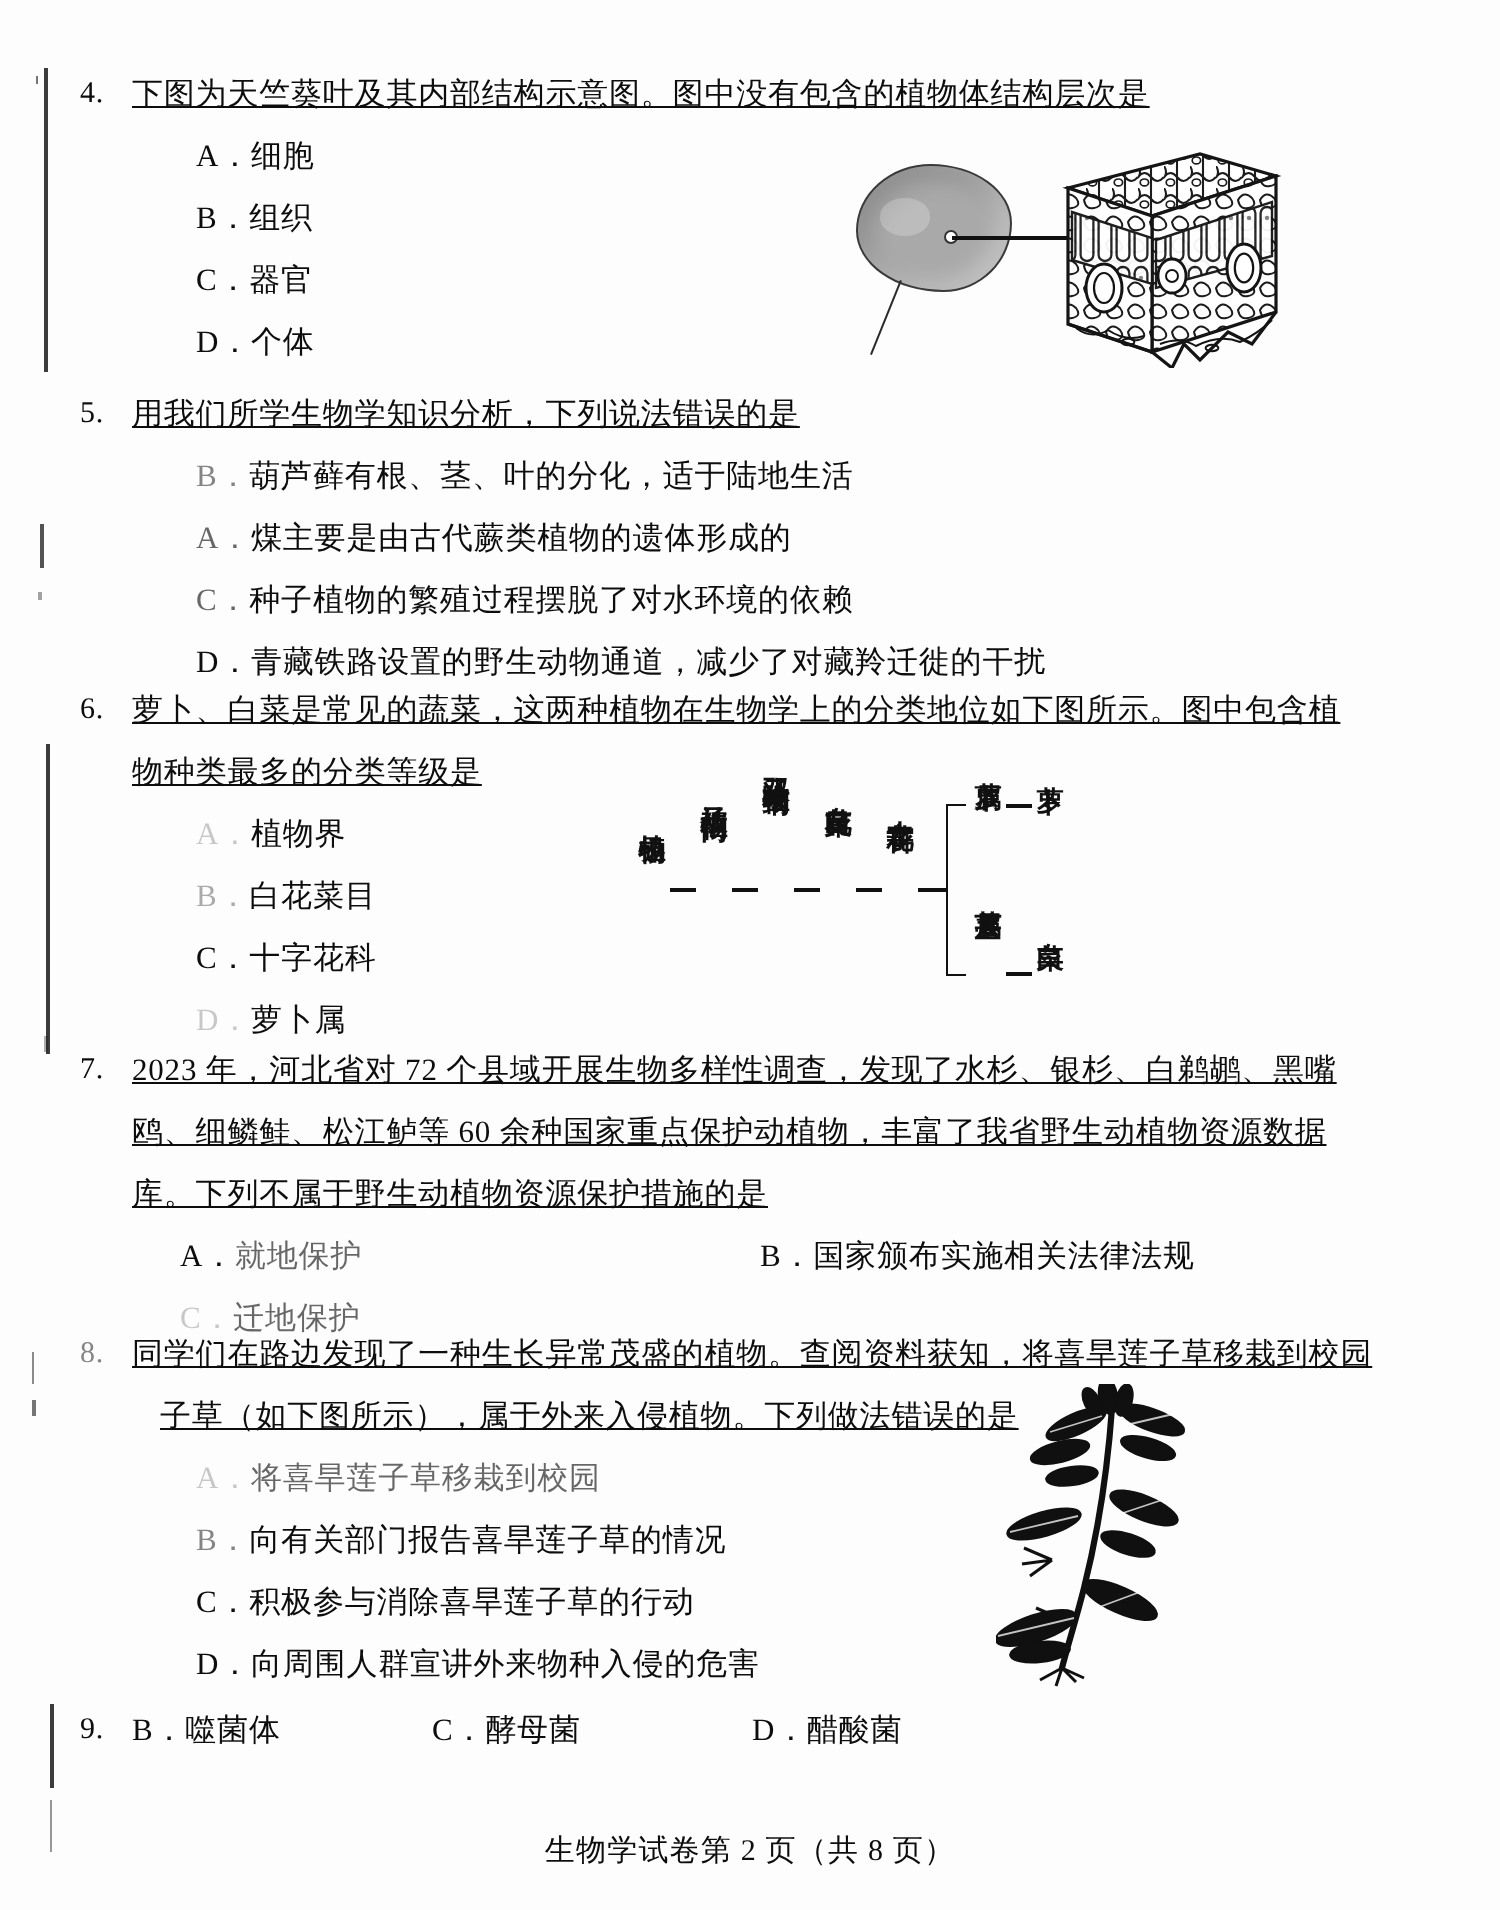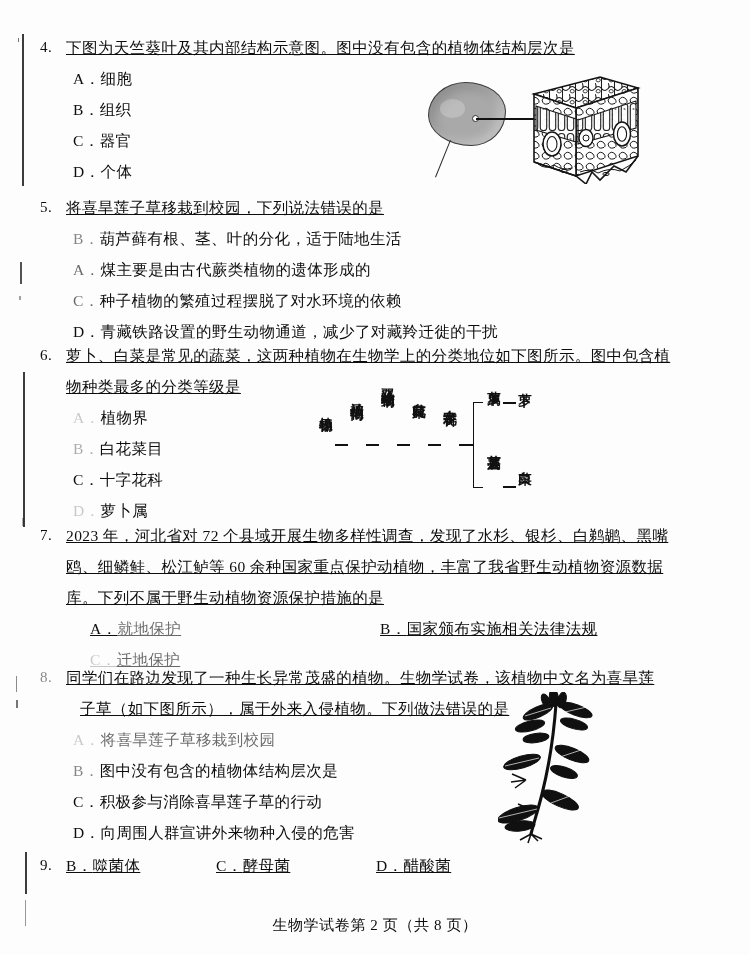--- a/index.html
+++ b/index.html
@@ -50,26 +50,26 @@
     left: 0;
     top: 0;
     font-size: 15px;
   }
   .qbody { margin-left: 26px; }
   .stem { white-space: nowrap; text-decoration: underline; }
 
   .opt {
     display: block;
     white-space: nowrap;
-    margin-left: 7px;
+    margin-left: 32px;
   }
   .optrow {
     display: flex;
   }
-  .optrow .opt { margin-left: 24px; text-decoration: underline; }
+  .optrow .opt { margin-left: 24px; }
   .optrow .opt.second { margin-left: 0; }
 
   
   .faded   { opacity: .34; }
   .faded2  { opacity: .50; }
   .ghost   { opacity: .22; }
   .smudge  { opacity: .62; filter: blur(.35px); }
 
   
   .fig-leaf {
@@ -282,21 +282,21 @@
 
         <ellipse cx="34" cy="99" rx="3.2" ry="1.6" fill="none" stroke="#141414" stroke-width="1"></ellipse>
         <ellipse cx="76" cy="102" rx="3.2" ry="1.6" fill="none" stroke="#141414" stroke-width="1"></ellipse>
       </svg>
     </div>
   </div>
 
   <div class="q" style="left:40px; top:192px; width:680px;">
     <span class="qnum">5.</span>
     <div class="qbody">
-      <div class="stem">将喜旱莲子草移栽到校园，下列说法错误的是</div>
+      <div class="stem">用我们所学生物学知识分析，下列说法错误的是</div>
       <div class="opt">
         <span class="faded2">B．</span><span>葫芦藓有根、茎、叶的分化，适于陆地生活</span>
       </div>
       <div class="opt">
         <span class="smudge">A．</span><span>煤主要是由古代蕨类植物的遗体形成的</span>
       </div>
       <div class="opt">
         <span class="smudge">C．</span><span>种子植物的繁殖过程摆脱了对水环境的依赖</span>
       </div>
       <div class="opt">
@@ -366,27 +366,27 @@
         <div class="opt" style="width:290px;">
           <span class="ghost">C．</span><span class="smudge">迁地保护</span>
         </div>
       </div>
     </div>
   </div>
 
   <div class="q" style="left:40px; top:662px; width:650px;">
     <span class="qnum faded2">8.</span>
     <div class="qbody">
-      <div class="stem">同学们在路边发现了一种生长异常茂盛的植物。生物学试卷，该植物中文名为喜旱莲</div>
+      <div class="stem">同学们在路边发现了一种生长异常茂盛的植物。查阅资料获知，将喜旱莲子草移栽到校园</div>
       <div class="stem" style="margin-left:14px;">子草（如下图所示），属于外来入侵植物。下列做法错误的是</div>
       <div class="opt">
         <span class="ghost">A．</span><span class="smudge">将喜旱莲子草移栽到校园</span>
       </div>
       <div class="opt">
-        <span class="faded2">B．</span><span>图中没有包含的植物体结构层次是</span>
+        <span class="faded2">B．</span><span>向有关部门报告喜旱莲子草的情况</span>
       </div>
       <div class="opt">
         <span>C．</span><span>积极参与消除喜旱莲子草的行动</span>
       </div>
       <div class="opt">
         <span>D．</span><span>向周围人群宣讲外来物种入侵的危害</span>
       </div>
     </div>
   </div>
 

